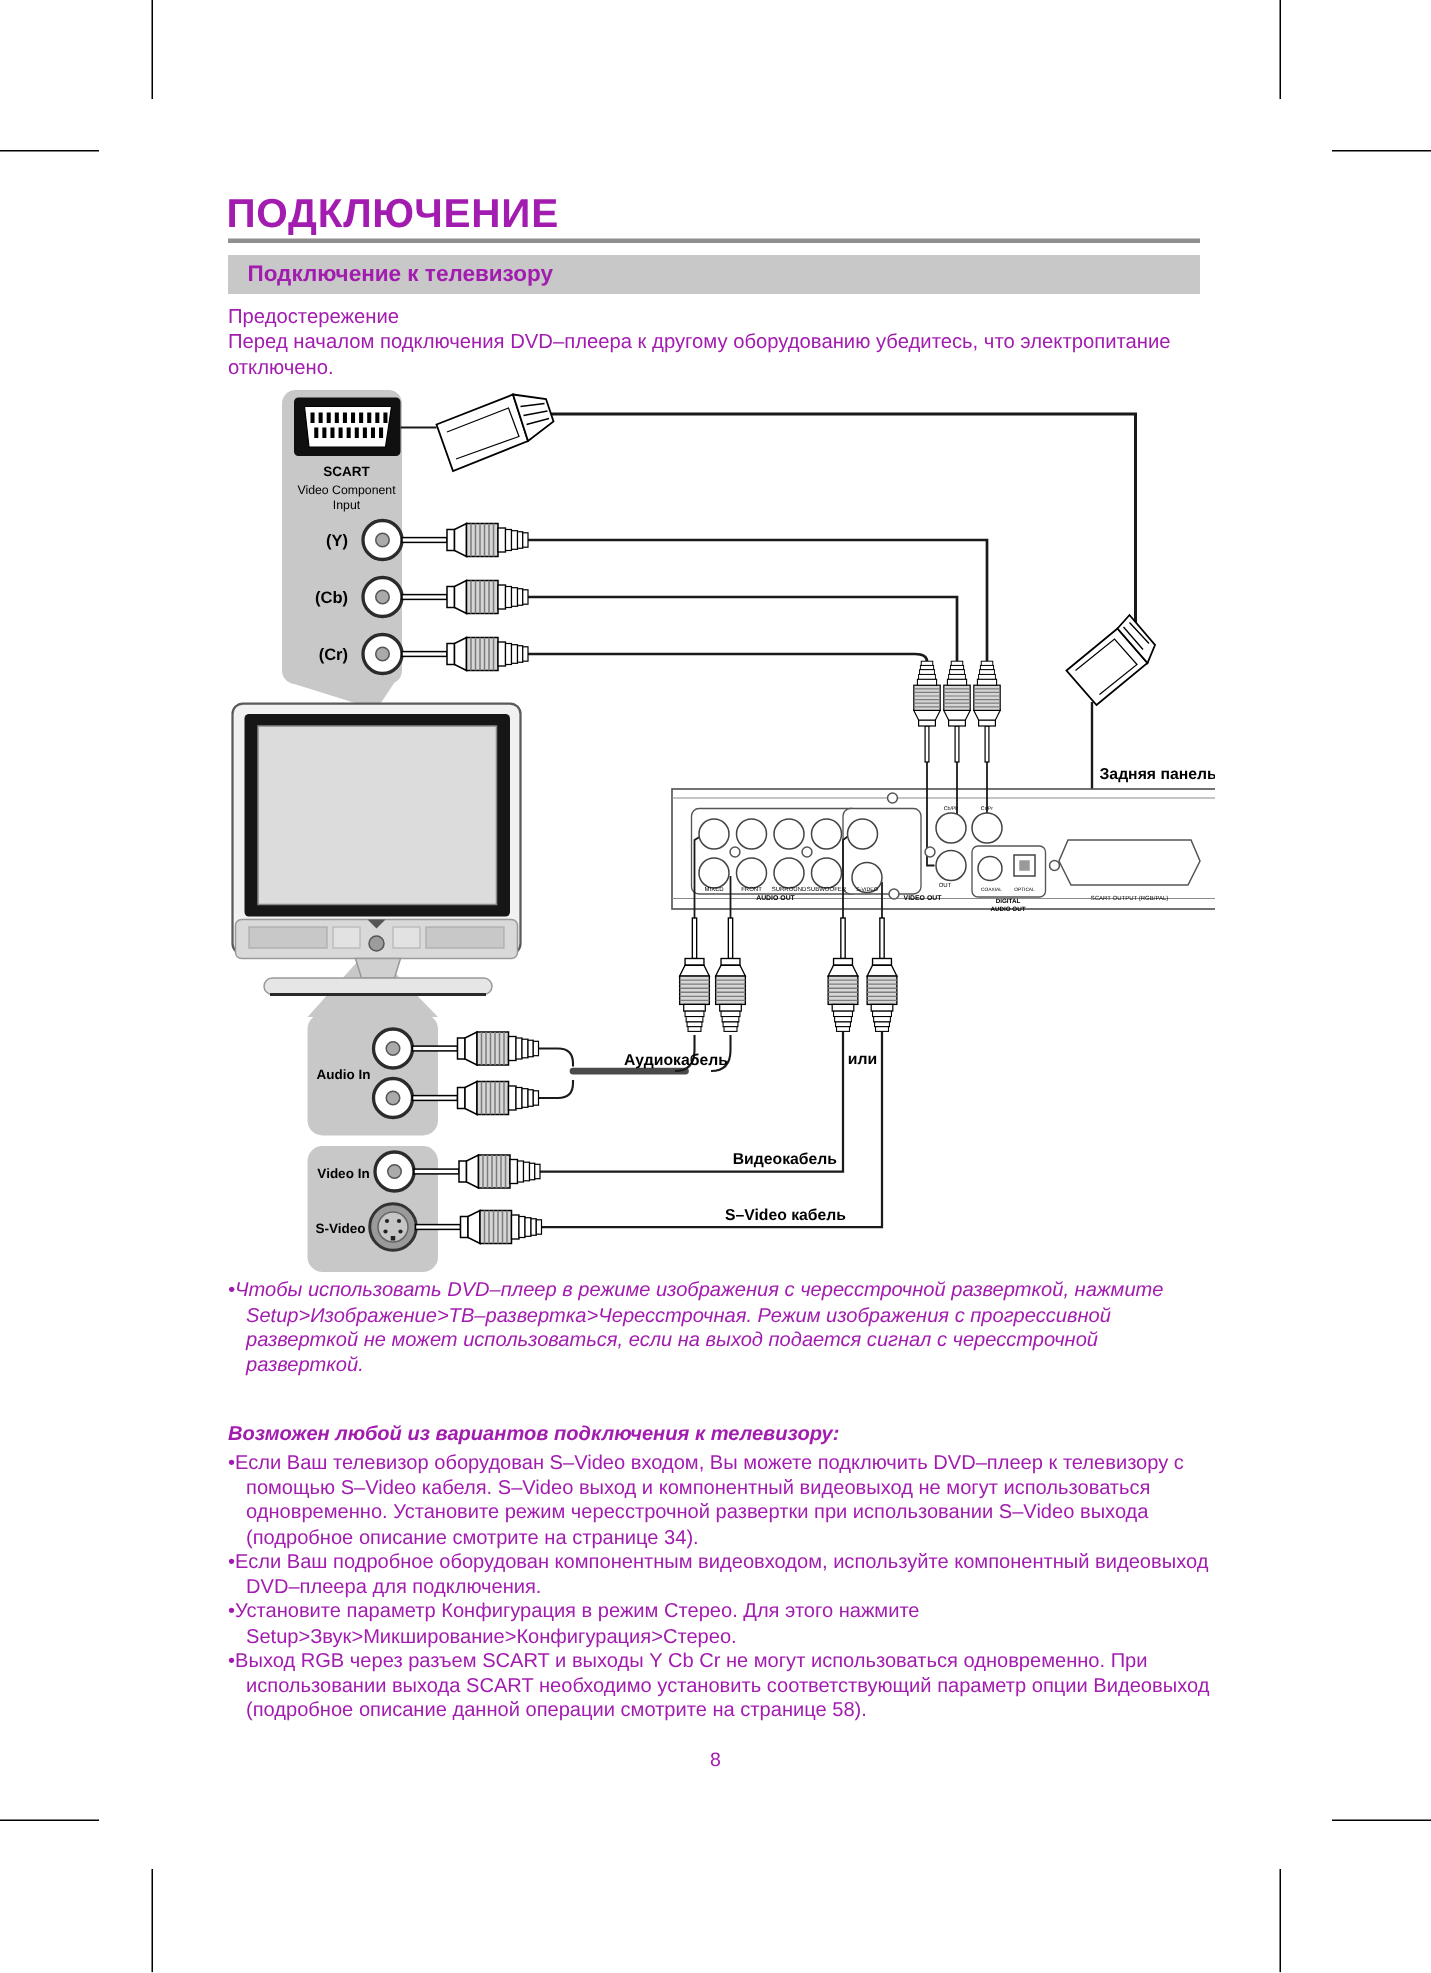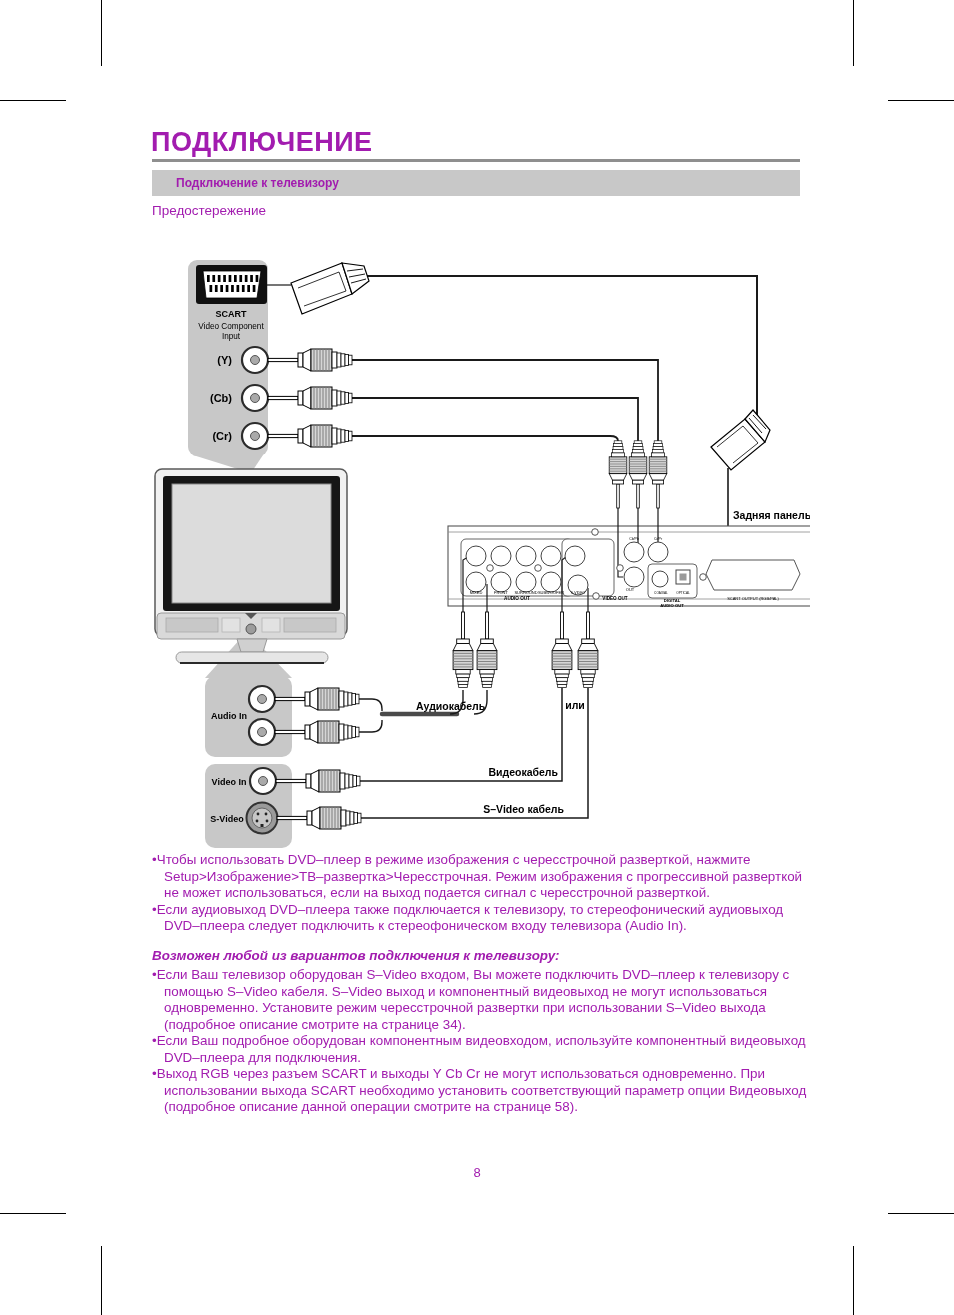--- a/index.html
+++ b/index.html
@@ -3,27 +3,27 @@
 <meta charset="utf-8">
 <style>
   html,body{margin:0;padding:0;background:#fff;}
   .page{position:relative;width:954px;height:1315px;background:#fff;
         font-family:"Liberation Sans",sans-serif;color:#a21caf;overflow:hidden;}
   .abs{position:absolute;}
   .cropmark{position:absolute;background:#000;}
   .title{left:151px;top:127px;font-size:27px;font-weight:bold;letter-spacing:.5px;}
   .title-rule{left:152px;top:159px;width:648px;height:3px;background:#8f8f8f;}
   .section-bar{left:152px;top:170px;width:648px;height:26px;background:#c8c8c8;}
-  .section-bar span{display:block;padding-left:24px;line-height:26px;font-size:12px;font-weight:bold;}
+  .section-bar span{display:block;padding-left:13px;line-height:26px;font-size:15px;font-weight:bold;}
   .warn-head{left:152px;top:203px;font-size:13.5px;font-weight:normal;}
   .warn-text{left:152px;top:220px;width:648px;font-size:13.5px;line-height:16.5px;}
   .bullets{left:152px;margin:0;padding:0;list-style:none;width:660px;font-size:13.4px;line-height:16.5px;}
   .bullets li{padding-left:12px;text-indent:-12px;}
   .bullets li::before{content:"\2022 ";}
-  .notes{top:852px;}
+  .notes{top:852px;font-style:italic;}
   .variants-head{left:152px;top:948px;font-size:13.4px;font-weight:bold;font-style:italic;}
   .variants-list{top:967px;}
   .page-num{left:0;top:1165px;width:954px;text-align:center;font-size:13px;}
   svg{display:block;}
   svg text{font-family:"Liberation Sans",sans-serif;fill:#000;}
   .lbl-b{font-weight:bold;}
 </style>
 </head>
 <body>
 
@@ -37,20 +37,21 @@
   <div class="cropmark" style="left:888px;top:1213px;width:66px;height:1px;"></div>
   <div class="cropmark" style="left:101px;top:1246px;width:1px;height:69px;"></div>
   <div class="cropmark" style="left:853px;top:1246px;width:1px;height:69px;"></div>
 
   <div class="abs title">ПОДКЛЮЧЕНИЕ</div>
   <div class="abs title-rule"></div>
   <div class="abs section-bar">
     <span>Подключение к телевизору</span>
   </div>
   <div class="abs warn-head">Предостережение</div>
+  <div class="abs warn-text">Перед началом подключения DVD–плеера к другому оборудованию убедитесь, что электропитание отключено.</div>
 
   <svg class="abs" style="left:145px;top:254px;" width="665" height="600" viewBox="145 254 665 600">
     <defs>
       <g id="rca">
         <rect x="0" y="-1.6" width="30" height="3.2" fill="#fff" stroke="#000" stroke-width="1"></rect>
         <rect x="30" y="-7" width="5" height="14" fill="#fff" stroke="#000" stroke-width="1"></rect>
         <polygon points="35,-7 43,-11 43,11 35,7" fill="#fff" stroke="#000" stroke-width="1"></polygon>
         <rect x="43" y="-11" width="21" height="22" fill="#d6d6d6" stroke="#000" stroke-width="1"></rect>
         <path d="M46,-11V11 M49,-11V11 M52,-11V11 M55,-11V11 M58,-11V11 M61,-11V11" stroke="#7c7c7c" stroke-width="1" fill="none"></path>
         <rect x="64" y="-8" width="5" height="16" fill="#fff" stroke="#000" stroke-width="0.9"></rect>
@@ -257,24 +258,24 @@
     <text x="227" y="822" text-anchor="middle" font-size="9" class="lbl-b">S-Video</text>
     <text x="733" y="519" font-size="10.5" class="lbl-b">Задняя панель</text>
     <text x="416" y="710" font-size="10.5" class="lbl-b">Аудиокабель</text>
     <text x="575" y="709" text-anchor="middle" font-size="10.5" class="lbl-b">или</text>
     <text x="558" y="776" text-anchor="end" font-size="10.5" class="lbl-b">Видеокабель</text>
     <text x="564" y="813" text-anchor="end" font-size="10.5" class="lbl-b">S–Video кабель</text>
   </svg>
 
   <ul class="abs bullets notes">
     <li><span>Чтобы использовать DVD–плеер в режиме изображения с чересстрочной разверткой, нажмите Setup&gt;Изображение&gt;ТВ–развертка&gt;Чересстрочная. Режим изображения с прогрессивной разверткой не может использоваться, если на выход подается сигнал с чересстрочной разверткой.</span></li>
-    <li><span>Если аудиовыход DVD–плеера также подключается к телевизору, то стереофонический аудиовыход DVD–плеера следует подключить к стереофоническом входу телевизора (Audio In).</span></li>
   </ul>
 
   <div class="abs variants-head">Возможен любой из вариантов подключения к телевизору:</div>
   <ul class="abs bullets variants-list">
     <li><span>Если Ваш телевизор оборудован S–Video входом, Вы можете подключить DVD–плеер к телевизору с помощью S–Video кабеля. S–Video выход и компонентный видеовыход не могут использоваться одновременно. Установите режим чересстрочной развертки при использовании S–Video выхода (подробное описание смотрите на странице 34).</span></li>
     <li><span>Если Ваш подробное оборудован компонентным видеовходом, используйте компонентный видеовыход DVD–плеера для подключения.</span></li>
+    <li><span>Установите параметр Конфигурация в режим Стерео. Для этого нажмите Setup&gt;Звук&gt;Микширование&gt;Конфигурация&gt;Стерео.</span></li>
     <li><span>Выход RGB через разъем SCART и выходы Y Cb Cr не могут использоваться одновременно. При использовании выхода SCART необходимо установить соответствующий параметр опции Видеовыход (подробное описание данной операции смотрите на странице 58).</span></li>
   </ul>
 
   <div class="abs page-num">8</div>
 </div>
 
 </body></html>

